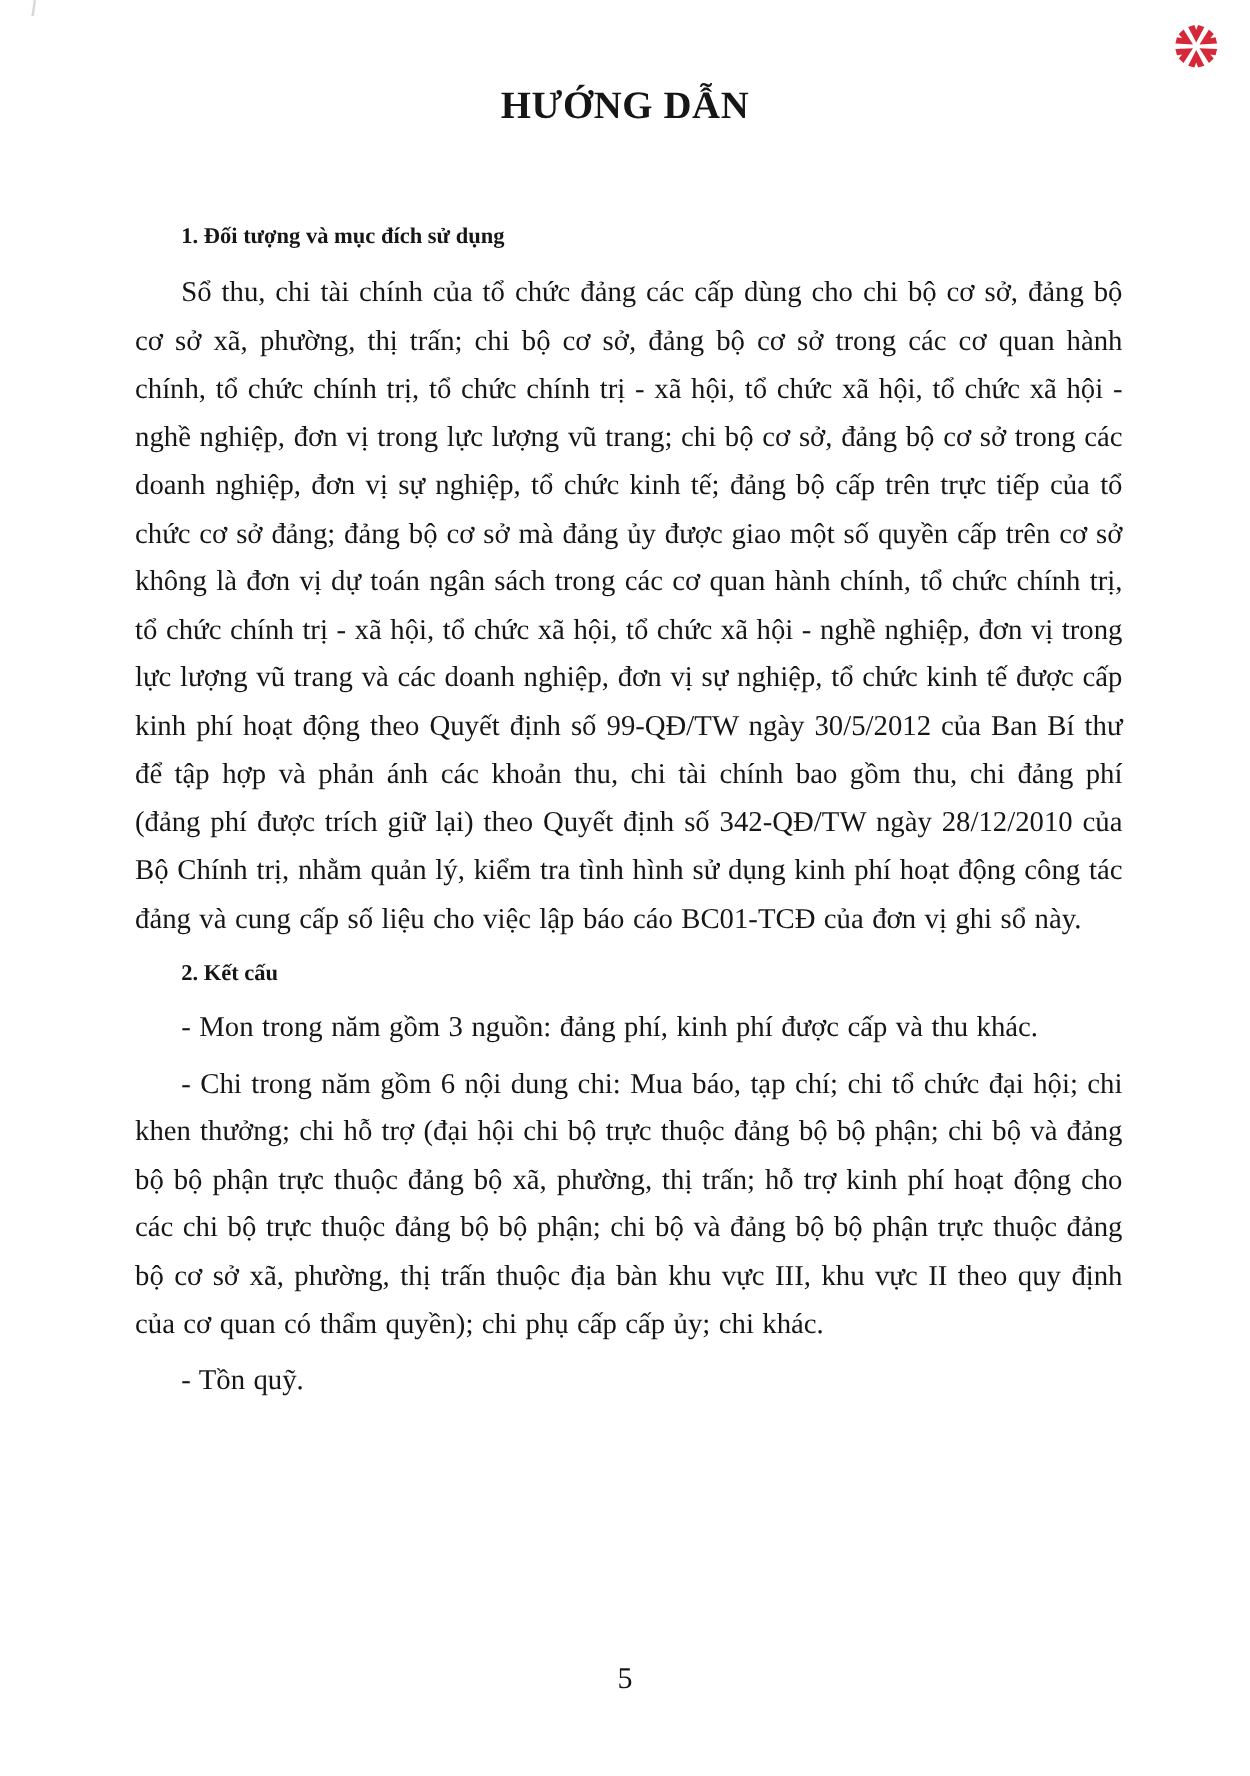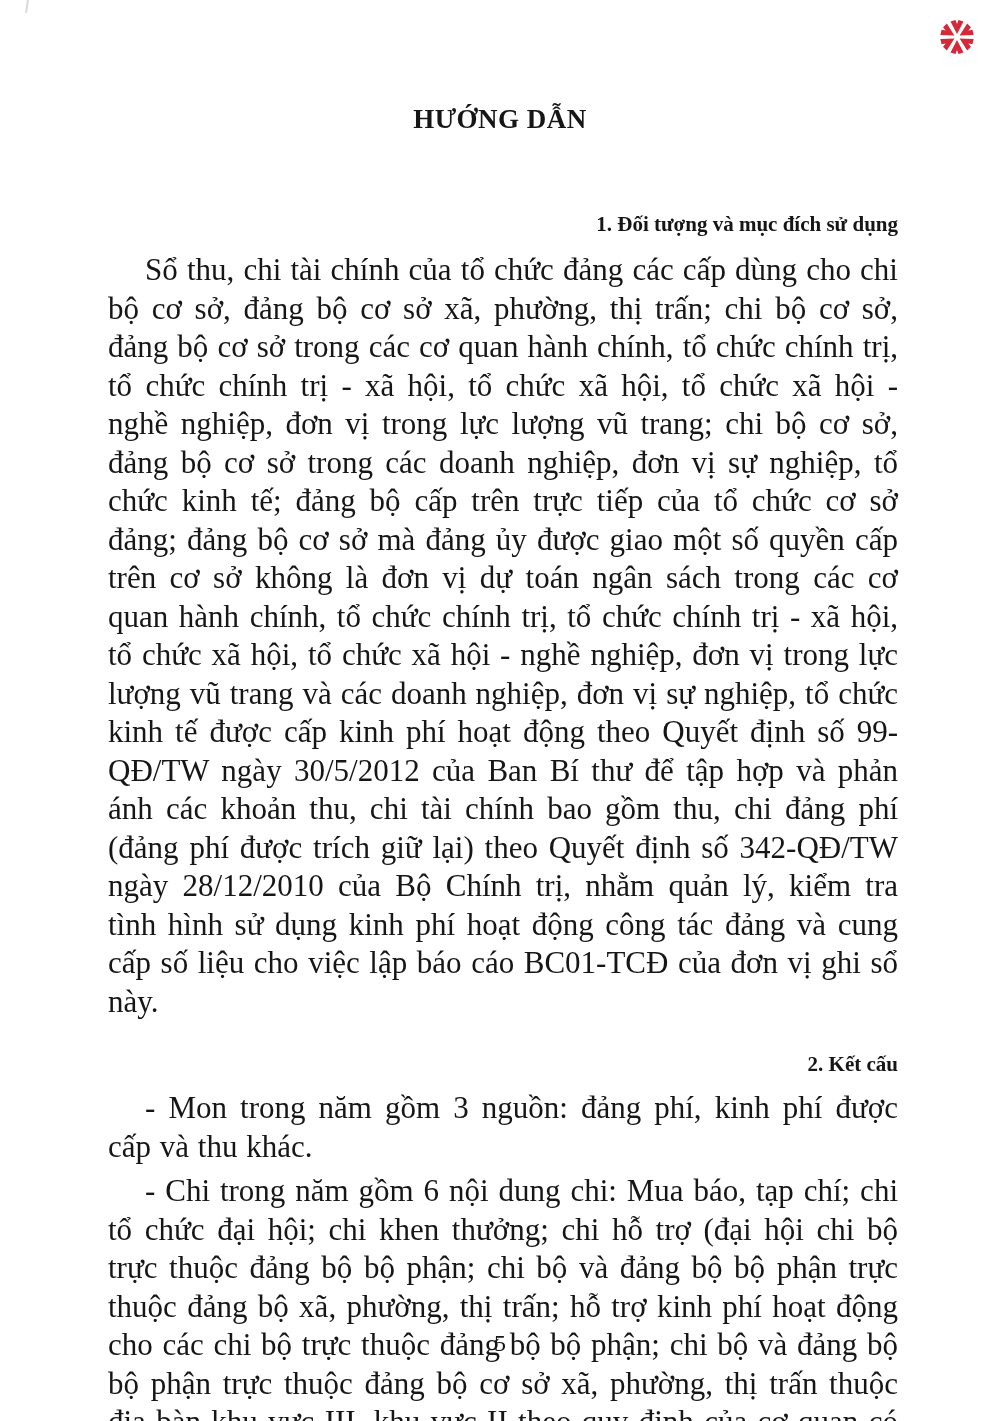--- a/index.html
+++ b/index.html
@@ -27,45 +27,44 @@
     opacity: 0.7;
   }
   .corner-flower {
     position: absolute;
     top: 18px;
     right: 26px;
     width: 34px;
     height: 38px;
   }
   .title-block {
-    padding-top: 100px;
+    padding-top: 64px;
     text-align: center;
     font-weight: bold;
-    font-size: 27px;
+    font-size: 31px;
     line-height: 39px;
     letter-spacing: 0.5px;
   }
   .content {
     padding: 0 102px 0 108px;
   }
   .section-heading {
     font-weight: bold;
-    font-size: 21px;
+    font-size: 18px;
     line-height: 38px;
     margin: 0 0 0 37px;
-    text-align: right;
   }
   .heading-1 {
     margin-top: 66px;
   }
   .heading-2 {
-    margin-top: 24px;
+    margin-top: 5px;
   }
   .para {
-    font-size: 31px;
+    font-size: 23px;
     line-height: 38.5px;
     text-align: justify;
     text-indent: 37px;
     margin: 6px 0 0 0;
     word-spacing: 1px;
   }
   .para.first {
     margin-top: 8px;
   }
   .page-number {

